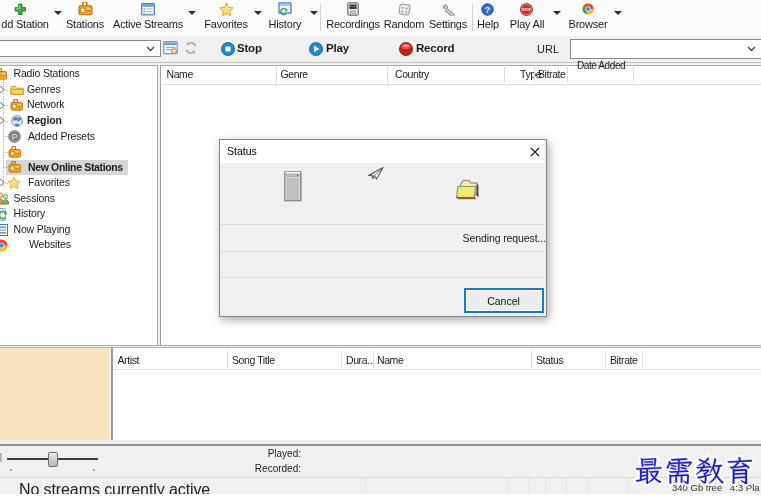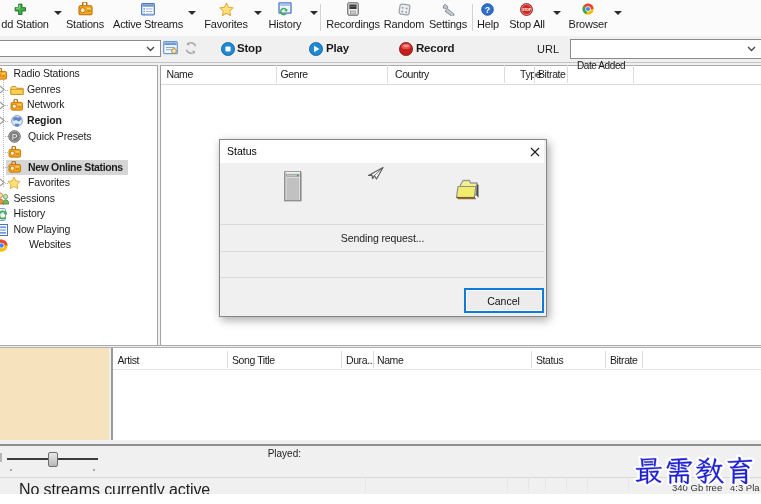--- a/index.html
+++ b/index.html
@@ -77,21 +77,21 @@
         <circle cx="6.5" cy="6.5" r="5.8" fill="#2f6fce" stroke="#1b4f9e" stroke-width="0.9"></circle>
         <text x="6.5" y="9.8" text-anchor="middle" font-family="Liberation Sans" font-weight="bold" font-size="9" fill="#fff">?</text>
       </svg>
       <div style="position:absolute;left:488px;top:18px;transform:translateX(-50%);font-size:11px;letter-spacing:-0.2px;color:#1b1b1b;white-space:nowrap">Help</div>
       <svg style="position:absolute;left:519.5px;top:2.5px" width="13" height="13" viewBox="0 0 13 13">
         <circle cx="6.5" cy="6.5" r="6" fill="#cf2721" stroke="#8e1b15" stroke-width="0.8"></circle>
         <circle cx="6.5" cy="6.5" r="5" fill="none" stroke="#e99f9c" stroke-width="0.8"></circle>
         <rect x="2.6" y="5" width="7.8" height="3" fill="#d94a44"></rect>
         <text x="6.5" y="7.9" text-anchor="middle" font-family="Liberation Sans" font-weight="bold" font-size="3.2" fill="#fff">STOP</text>
       </svg>
-      <div style="position:absolute;left:527px;top:18px;transform:translateX(-50%);font-size:11px;letter-spacing:-0.2px;color:#1b1b1b;white-space:nowrap">Stop All</div>
+      <div style="position:absolute;left:527px;top:18px;transform:translateX(-50%);font-size:11px;letter-spacing:-0.2px;color:#1b1b1b;white-space:nowrap">Play All</div>
       <div style="position:absolute;left:552.5px;top:11px;width:0;height:0;border-left:4px solid transparent;border-right:4px solid transparent;border-top:4.5px solid #2b2b2b"></div>
       <svg style="position:absolute;left:582px;top:3px" width="12" height="12" viewBox="0 0 20 20">
         <circle cx="10" cy="10" r="9.2" fill="#fbbc05"></circle>
         <path d="M10 10 2.3 5.2A9.2 9.2 0 0 1 19.2 10z" fill="#ea4335"></path>
         <path d="M10 10 2.3 5.2A9.2 9.2 0 0 0 7.3 18.8z" fill="#34a853"></path>
         <path d="M10 10 19.2 10A9.2 9.2 0 0 1 7.3 18.8z" fill="#fbbc05"></path>
         <circle cx="10" cy="10" r="4.4" fill="#fff"></circle>
         <circle cx="10" cy="10" r="3.4" fill="#4285f4"></circle>
       </svg>
       <div style="position:absolute;left:588px;top:18px;transform:translateX(-50%);font-size:11px;letter-spacing:-0.2px;color:#1b1b1b;white-space:nowrap">Browser</div>
@@ -188,21 +188,21 @@
         <path d="M2 3.2q2-1.8 4-1t3.5-.4L10.5 4 8 6.5 5 5 2.5 6z" fill="#5b86c8"></path>
         <path d="M4 8.5q2 .6 3.2 0l1.6 1.4-2.3 1.6-2.8-1z" fill="#5b86c8"></path>
       </svg>
       <div style="position:absolute;left:27px;top:50.0px;height:15.5px;line-height:15.5px;font-size:10.5px;letter-spacing:-0.15px;font-weight:bold;color:#1b1b1b;white-space:nowrap">Region</div>
       <div style="position:absolute;left:3px;top:73px;width:6px;height:1px;background-image:repeating-linear-gradient(to right,#b5b5b5 0 1px,transparent 1px 2px)"></div>
       <svg style="position:absolute;left:8px;top:66.7px" width="13" height="13" viewBox="0 0 13 13">
         <circle cx="6.5" cy="6.5" r="5.8" fill="#7d7d7d" stroke="#4c4c4c" stroke-width="0.8"></circle>
         <circle cx="6.5" cy="6.5" r="5.2" fill="none" stroke="#a5a5a5" stroke-width="1"></circle>
         <text x="6.5" y="9.6" font-size="8.5" font-family="Liberation Sans" fill="#efefef" text-anchor="middle">P</text>
       </svg>
-      <div style="position:absolute;left:28px;top:65.5px;height:15.5px;line-height:15.5px;font-size:10.5px;letter-spacing:-0.15px;font-weight:normal;color:#1b1b1b;white-space:nowrap">Quick Presets</div>
+      <div style="position:absolute;left:28px;top:65.5px;height:15.5px;line-height:15.5px;font-size:10.5px;letter-spacing:-0.15px;font-weight:normal;color:#1b1b1b;white-space:nowrap">Added Presets</div>
       <div style="position:absolute;left:3px;top:89px;width:6px;height:1px;background-image:repeating-linear-gradient(to right,#b5b5b5 0 1px,transparent 1px 2px)"></div>
       <svg style="position:absolute;left:8px;top:82.75px" width="14" height="12" viewBox="0 0 16 14">
         <rect x="1" y="4" width="13.5" height="9" rx="1.6" fill="#f6a821" stroke="#b96f04" stroke-width="1"></rect>
         <path d="M4.5 4V2.2a2 2 0 0 1 4 0V4" fill="none" stroke="#b96f04" stroke-width="1.4"></path>
         <circle cx="4.9" cy="8.5" r="2.5" fill="#fde9c0" stroke="#b96f04" stroke-width="0.9"></circle>
         <rect x="8.8" y="6" width="4" height="1.4" fill="#fcd37a"></rect>
         <rect x="8.8" y="8.6" width="4" height="1.4" fill="#c97f10"></rect>
       </svg>
       <div style="position:absolute;left:6px;top:97.1px;width:122px;height:14.5px;background:#d6d6d6"></div>
       <div style="position:absolute;left:3px;top:104px;width:6px;height:1px;background-image:repeating-linear-gradient(to right,#b5b5b5 0 1px,transparent 1px 2px)"></div>
@@ -287,20 +287,21 @@
     <div style="position:absolute;left:113px;top:368.5px;width:648px;height:1px;background:#e4e4e4"></div>
 
 <div style="position:absolute;left:0;top:445px;width:761px;height:32px;background:#f0f0f0"></div>
 <div style="position:absolute;left:0px;top:444px;width:761px;height:1.5px;background:#8e8e8e"></div>
     <div style="position:absolute;left:0px;top:453px;width:2px;height:9px;background:#b5b5b5"></div>
     <div style="position:absolute;left:7px;top:458px;width:91px;height:2px;background:#3c3c3c"></div>
     <div style="position:absolute;left:48px;top:452px;width:10px;height:15px;background:linear-gradient(#e8e8e8,#b8b8b8);border:1px solid #6e6e6e;border-radius:2px;box-sizing:border-box"></div>
     <div style="position:absolute;left:10px;top:469px;width:2px;height:2px;background:#aaa"></div>
     <div style="position:absolute;left:93px;top:469px;width:2px;height:2px;background:#aaa"></div>
     <div style="position:absolute;left:101px;top:448px;width:200px;text-align:right;font-size:10px;color:#1b1b1b">Played:</div>
+    <div style="position:absolute;left:101px;top:462.5px;width:200px;text-align:right;font-size:10px;color:#1b1b1b">Recorded:</div>
 
 <div style="position:absolute;left:0;top:477px;width:761px;height:17px;background:#f0f0f0;border-top:1px solid #d8d8d8"></div>
 <div style="position:absolute;left:19px;top:481px;font-size:16px;letter-spacing:-0.1px;color:#222">No streams currently active</div>
     <div style="position:absolute;left:365px;top:479px;width:1px;height:13px;background-image:repeating-linear-gradient(to bottom,#dedede 0 1px,transparent 1px 2px)"></div>
     <div style="position:absolute;left:506.5px;top:479px;width:1px;height:13px;background-image:repeating-linear-gradient(to bottom,#dedede 0 1px,transparent 1px 2px)"></div>
     <div style="position:absolute;left:528px;top:479px;width:1px;height:13px;background-image:repeating-linear-gradient(to bottom,#dedede 0 1px,transparent 1px 2px)"></div>
     <div style="position:absolute;left:544.5px;top:479px;width:1px;height:13px;background-image:repeating-linear-gradient(to bottom,#dedede 0 1px,transparent 1px 2px)"></div>
     <div style="position:absolute;left:565.5px;top:479px;width:1px;height:13px;background-image:repeating-linear-gradient(to bottom,#dedede 0 1px,transparent 1px 2px)"></div>
     <div style="position:absolute;left:587px;top:479px;width:1px;height:13px;background-image:repeating-linear-gradient(to bottom,#dedede 0 1px,transparent 1px 2px)"></div>
     <div style="position:absolute;left:628px;top:479px;width:1px;height:13px;background-image:repeating-linear-gradient(to bottom,#dedede 0 1px,transparent 1px 2px)"></div>
@@ -332,21 +333,21 @@
       <path d="M17 1.5 8.3 9.7" fill="none" stroke="#5e5e5e" stroke-width="0.9"></path>
     </svg>
     <svg style="position:absolute;left:454px;top:176px" width="28" height="25" viewBox="0 0 28 25">
       <g stroke-linejoin="round">
         <path d="M6 10 9 4.5 15.5 4.5 16.5 7 23 7 23 19 6 19z" fill="#f4f092" stroke="#9a9a9a" stroke-width="1.4"></path>
         <path d="M22.6 7.4 24.4 9 24.4 21.4 22 19z" fill="#454545" stroke="#9a9a9a" stroke-width="0.8"></path>
         <path d="M4 10.5 21.8 10.5 20.3 21.5 2.5 21.5z" fill="#f0ec6c" stroke="#8f8f8f" stroke-width="1.2"></path>
         <path d="M2.6 21.4 20.3 21.4 21.8 22.8 4.2 22.8z" fill="#8a5a20" stroke="#6e4715" stroke-width="0.6"></path>
       </g>
     </svg>
-    <div style="position:absolute;left:219px;top:232px;width:327px;text-align:center;font-size:10.5px;letter-spacing:-0.1px;color:#1b1b1b">Sending request...</div>
+    <div style="position:absolute;left:219px;top:232px;width:327px;text-align:right;font-size:10.5px;letter-spacing:-0.1px;color:#1b1b1b">Sending request...</div>
     <div style="position:absolute;left:464px;top:287.5px;width:79.5px;height:25px;background:#ececec;border:2px solid #0f7ad8;box-sizing:border-box;box-shadow:inset 0 0 0 1px #fff"></div>
     <div style="position:absolute;left:464px;top:294.5px;width:79px;text-align:center;font-size:10.5px;color:#111">Cancel</div>
 
 <svg id="wm" width="140" height="50" viewBox="630 440 140 50" style="position:absolute;left:630px;top:440px;overflow:visible">
       <defs>
         <path id="wg0" transform="translate(634.0,481.0) scale(0.02925,-0.02925)" d="M403 531 647 545Q654 546 659.0 549.0Q664 552 664 559Q664 565 657.5 574.0Q651 583 642.0 590.0Q633 597 626 597Q623 597 619 595Q603 588 589 587L388 575H377Q370 575 362.0 575.5Q354 576 345 577Q344 577 343.0 577.5Q342 578 341 578Q338 578 338 574Q338 571 339 569Q341 555 353.0 542.5Q365 530 386 530Q391 530 395.0 530.5Q399 531 403 531ZM406 622 642 635Q649 636 654.0 639.0Q659 642 659 647Q659 655 651.5 663.5Q644 672 634.5 678.0Q625 684 620 684Q616 684 614 683Q604 679 598.0 677.5Q592 676 583 675L390 664H380Q373 664 365.0 664.5Q357 665 347 666Q346 666 345.0 666.5Q344 667 343 667Q340 667 340 663Q340 660 341 658Q341 656 343 652Q345 645 350.5 639.0Q356 633 365 625Q368 621 384 621Q389 621 394.5 621.5Q400 622 406 622ZM699 734 682 571Q682 556 676 544Q674 538 674 534Q674 520 695 506Q707 497 716 497Q730 497 733 524L759 731Q760 736 763.0 740.5Q766 745 766 751Q766 761 754.0 771.0Q742 781 726 781H714L302 756Q274 767 257.0 772.0Q240 777 232 777Q223 777 223.0 771.0Q223 765 231 751Q239 738 242.5 724.5Q246 711 247 699L259 576Q260 566 260.5 556.5Q261 547 261 538V522Q261 503 272.5 495.0Q284 487 296 485L307 483Q324 483 324 502V506L304 710ZM423 160V105Q384 94 344.0 83.0Q304 72 263 63V152ZM423 282V209L263 201L262 273ZM597 286 768 299Q757 259 738.0 221.5Q719 184 694 149Q670 174 647.0 202.0Q624 230 601 261Q595 269 589 269Q582 269 569.5 258.5Q557 248 557 238Q557 230 574.5 206.0Q592 182 616.0 154.5Q640 127 659 107Q590 28 506 -25Q484 -38 484 -49Q484 -57 497 -57Q505 -57 535.0 -44.5Q565 -32 608.0 -3.5Q651 25 695 71Q736 34 778.5 3.0Q821 -28 852.0 -46.0Q883 -64 889.0 -64.0Q895 -64 904.5 -56.0Q914 -48 921.5 -37.0Q929 -26 929 -18Q929 -11 922 -8Q866 15 819.0 45.5Q772 76 732 111Q766 153 791.5 200.0Q817 247 836 297Q838 301 842.0 306.5Q846 312 846 319Q846 324 836.0 338.5Q826 353 803 353Q800 353 797.5 352.5Q795 352 791 352L571 337Q566 337 561.0 336.5Q556 336 551 336Q540 336 523 339Q522 339 520.5 339.5Q519 340 518 340Q511 340 511 335Q511 334 511.5 333.5Q512 333 512 331Q520 308 530.5 298.0Q541 288 551.5 286.0Q562 284 567 284Q574 284 581.5 284.5Q589 285 597 286ZM423 400V329L262 321V392ZM480 402 931 424Q946 426 946 438Q946 449 936.5 458.5Q927 468 916.0 474.5Q905 481 899 481Q896 481 890 479Q873 473 846 472L130 438H115Q93 438 73 442Q72 442 71.0 442.5Q70 443 68 443Q64 443 64 439Q64 436 70.0 419.0Q76 402 91 391Q100 385 122 385Q127 385 133.5 385.0Q140 385 147 386L204 389L206 51Q188 47 166.5 43.0Q145 39 127.0 37.0Q109 35 102.0 35.0Q95 35 89.0 35.5Q83 36 75 37Q64 37 64.0 32.0Q64 27 66 24Q70 16 79.0 3.5Q88 -9 98.5 -19.0Q109 -29 117 -29Q126 -29 157.5 -20.5Q189 -12 234.0 1.5Q279 15 328.5 31.0Q378 47 423 63V38Q423 16 422.0 -4.5Q421 -25 418 -44Q417 -48 417.0 -51.0Q417 -54 417 -56Q417 -72 428.5 -82.5Q440 -93 452.0 -97.5Q464 -102 466 -102Q482 -102 482 -82Z"></path>
         <path id="wg1" transform="translate(664.4,481.0) scale(0.02925,-0.02925)" d="M830 -44V-11L834 159Q834 166 838.0 173.5Q842 181 842 190Q842 204 827.0 216.0Q812 228 791 228H783L447 212Q459 223 473.0 237.0Q487 251 500 267Q503 270 503 275Q503 284 487 296L803 310Q811 311 817.0 314.0Q823 317 823 323Q823 333 813.0 342.5Q803 352 792.0 359.0Q781 366 776 366Q772 366 770 365Q763 362 754.5 361.0Q746 360 735 359L231 336H225Q215 336 205.5 338.0Q196 340 187 343Q184 344 182.0 344.5Q180 345 178 345Q172 345 172 338Q172 323 183.0 309.0Q194 295 196 293Q203 286 231 286H251L439 294V290Q439 281 430.5 267.5Q422 254 411.0 241.0Q400 228 391.0 218.5Q382 209 381 208L230 201Q181 221 167 221Q158 221 158 215Q158 212 160.0 208.0Q162 204 164 199Q171 187 173.5 173.0Q176 159 176 146L177 8Q177 -6 175.0 -19.5Q173 -33 170 -47Q168 -55 168 -58Q168 -72 180.5 -80.5Q193 -89 206 -92L219 -95Q234 -95 234 -78L231 150L376 156V29Q376 5 371 -23Q371 -24 370.5 -26.0Q370 -28 370 -30Q370 -44 387.5 -53.0Q405 -62 414 -62Q432 -62 432 -43L430 159L561 164L559 37Q559 9 553 -20Q552 -23 552 -27Q552 -38 567.5 -48.5Q583 -59 597 -59Q615 -59 615 -39V167L777 174L772 -31Q748 -24 720.5 -14.0Q693 -4 672 6Q659 12 652.0 12.0Q645 12 645 6Q645 -2 662.5 -19.5Q680 -37 705.0 -56.5Q730 -76 753.0 -89.5Q776 -103 786 -103Q787 -103 798.0 -99.5Q809 -96 819.5 -83.5Q830 -71 830 -44ZM386 379Q399 379 404 403Q405 406 405 411Q405 414 402.0 419.5Q399 425 383.0 431.5Q367 438 331.0 446.5Q295 455 229 465Q226 466 223.0 466.0Q220 466 218 466Q210 466 206.5 458.5Q203 451 202.0 443.5Q201 436 201 435Q201 421 222 418Q245 414 283.0 406.5Q321 399 372 382Q380 379 386 379ZM548 446Q548 438 553.5 435.0Q559 432 569 430Q607 424 649.5 414.0Q692 404 728 391Q737 388 742 388Q749 388 754.5 395.5Q760 403 760 421Q760 433 740 440Q706 451 663.0 460.5Q620 470 576 477Q573 478 571.0 478.0Q569 478 567 478Q558 478 554.0 470.0Q550 462 549 454ZM394 472Q404 472 407.5 480.0Q411 488 412 496L413 504Q413 516 395 522Q360 533 320.0 541.5Q280 550 245 554Q242 554 239.5 554.5Q237 555 235 555Q225 555 222.0 543.0Q219 531 219 526Q219 513 238 510Q271 505 309.0 495.5Q347 486 382 475Q390 472 394 472ZM749 485Q756 485 761.5 491.5Q767 498 767 514Q767 523 762.0 527.0Q757 531 749 534Q675 557 592 569Q588 570 582 570Q573 570 568.0 564.0Q563 558 563 540Q563 526 584 523Q622 517 661.0 508.0Q700 499 736 488Q744 485 749 485ZM523 592 858 611Q836 560 799 511Q786 494 786 484Q786 477 792 477Q800 477 838.0 506.0Q876 535 925 605Q928 609 935.0 615.0Q942 621 942 629Q942 639 933.5 647.0Q925 655 914.0 660.0Q903 665 897 665Q894 665 891.0 664.5Q888 664 884 664L524 642L526 711L770 727Q778 728 784.0 731.0Q790 734 790.0 740.0Q790 746 781.0 756.0Q772 766 760.0 774.0Q748 782 738 782Q735 782 732.0 781.5Q729 781 725 780Q717 778 708.0 777.0Q699 776 689 775L287 749H272Q250 749 233 753Q232 753 231.0 753.5Q230 754 229 754Q224 754 224 748Q224 732 238.0 714.0Q252 696 277 696Q282 696 288.5 696.0Q295 696 302 697L466 707L465 639L202 623L210 659Q210 665 205.5 669.5Q201 674 187 677Q178 680 171 680Q162 680 159.0 674.5Q156 669 154 661Q129 556 81 471Q76 463 76 457Q76 445 92.5 435.5Q109 426 119 426Q128 426 134 439Q151 474 164.5 507.0Q178 540 188 574L463 589L460 452Q460 438 458.5 426.5Q457 415 454 403Q453 400 453 394Q453 385 462.0 376.5Q471 368 482.5 362.5Q494 357 501 357Q517 357 518 380Z"></path>
         <path id="wg2" transform="translate(694.8,481.0) scale(0.02925,-0.02925)" d="M654 483 797 491Q787 430 773.0 372.5Q759 315 736 259Q711 306 690.0 360.5Q669 415 652 479ZM378 196 366 228Q396 250 421.5 273.5Q447 297 475 328Q479 333 487.0 338.5Q495 344 495 353Q495 366 477.5 379.0Q460 392 446 392Q444 392 441.0 391.5Q438 391 436 391L262 375Q258 375 254.0 375.0Q250 375 245 374Q272 407 296 443L562 459Q566 460 570.5 462.5Q575 465 575 472Q575 481 566.5 490.5Q558 500 548.0 506.0Q538 512 531 512Q527 512 524.5 511.5Q522 511 520 510Q488 504 465 502L328 493Q332 499 335.5 505.0Q339 511 342 517Q348 526 348.0 535.0Q348 544 339.5 554.0Q331 564 319.0 571.0Q307 578 298 578Q287 578 287 567Q284 532 267 503Q266 499 263.5 496.0Q261 493 259 489L119 480H108Q98 480 87.0 481.0Q76 482 65 484Q64 484 62.5 484.5Q61 485 59 485Q53 485 53 481Q53 478 54 476Q62 444 78.5 437.5Q95 431 104 431Q110 431 117.0 431.5Q124 432 133 433L228 439Q190 383 143.5 331.0Q97 279 55 244Q36 228 36 218Q36 213 43 213Q52 213 78.0 227.5Q104 242 139.0 270.0Q174 298 211 336Q221 326 248 326Q253 326 260.0 326.0Q267 326 274 327L415 341Q397 322 380.5 305.5Q364 289 343 272Q335 286 321 286Q308 286 299.5 277.5Q291 269 291 263Q291 256 297 247Q315 218 326 184Q296 177 254.5 168.0Q213 159 173.5 152.5Q134 146 109 146Q106 146 102.5 146.5Q99 147 96 147H93Q85 147 85 141Q85 138 86 136Q88 130 93.5 117.5Q99 105 109.5 95.0Q120 85 135 85Q147 85 179.0 92.0Q211 99 253.5 110.5Q296 122 338 135Q340 122 341.0 107.5Q342 93 342 78Q342 57 340.0 35.5Q338 14 334 -7Q332 -15 324 -15Q321 -15 304.0 -7.5Q287 0 266.5 10.5Q246 21 230 31Q211 44 202 44Q196 44 196 38Q196 28 212.5 7.5Q229 -13 253.0 -35.5Q277 -58 301.0 -73.5Q325 -89 341 -89Q370 -89 385.0 -50.0Q400 -11 400 80Q400 115 391 152Q432 166 473.5 182.0Q515 198 556 216Q575 225 575.0 234.0Q575 243 559 243Q556 243 552.5 243.0Q549 243 545 241Q504 229 462.0 218.0Q420 207 378 196ZM861 495 927 499Q945 501 945 513Q945 523 934.5 533.5Q924 544 911.5 551.0Q899 558 892 558Q889 558 886.5 557.5Q884 557 881 556Q859 549 834 547L675 537Q693 583 706.5 624.0Q720 665 727.5 693.0Q735 721 735 727Q735 738 722.5 749.5Q710 761 695.0 769.0Q680 777 671 777Q661 777 661 768V766Q662 760 662.5 755.5Q663 751 663 746Q663 730 655.5 687.0Q648 644 631.5 583.0Q615 522 587.5 451.5Q560 381 521 309Q511 292 511 281Q511 272 518 272Q529 272 548 295Q586 345 617 406Q654 290 707 196Q669 121 615.5 58.5Q562 -4 500 -57Q482 -73 482 -81Q482 -86 490 -86Q500 -86 527.5 -70.5Q555 -55 592.0 -25.5Q629 4 668.0 46.0Q707 88 740 141Q776 85 820.5 32.5Q865 -20 920 -73Q924 -76 927.5 -78.0Q931 -80 936 -80Q945 -80 957.5 -73.5Q970 -67 979.0 -59.0Q988 -51 988 -49Q988 -44 977 -33Q914 23 863.5 78.5Q813 134 772 198Q806 269 827.0 339.5Q848 410 861 495ZM330 617Q368 598 403.5 578.0Q439 558 471 537Q484 529 491 529Q504 529 511.5 545.0Q519 561 519 568Q519 577 509.5 585.5Q500 594 470.5 609.5Q441 625 381 653Q436 694 458.5 714.5Q481 735 486.0 743.0Q491 751 491 753Q491 763 479.5 775.0Q468 787 455.0 795.5Q442 804 437 804Q428 804 425 790Q420 768 396.0 742.5Q372 717 327 679Q251 714 205.5 731.5Q160 749 158 749Q148 749 141.5 736.5Q135 724 135 717Q135 705 155 697Q186 685 217.5 671.0Q249 657 280 642Q245 617 207.5 592.0Q170 567 133 547Q108 535 108 525Q108 520 118 520Q131 520 188.0 541.0Q245 562 330 617Z"></path>
         <path id="wg3" transform="translate(725.2,481.0) scale(0.02925,-0.02925)" d="M683 229V155L319 140L320 212ZM682 351V284L320 266L321 335ZM683 101 684 -22Q630 -7 571 21Q552 30 541 30Q532 30 532 24Q532 16 547.0 0.5Q562 -15 585.0 -32.0Q608 -49 633.0 -65.0Q658 -81 679.5 -91.0Q701 -101 712 -101Q732 -101 742.0 -83.5Q752 -66 752 -56Q752 -49 751.0 -41.5Q750 -34 750 -25L745 346Q745 350 747.0 356.5Q749 363 749 370Q749 384 736.0 397.0Q723 410 701 410H694L321 390Q268 415 255 415Q246 415 246.0 407.0Q246 399 252 385Q257 375 258.5 361.0Q260 347 260 331L255 13Q255 -3 254.0 -17.0Q253 -31 249 -48Q248 -51 248 -56Q248 -69 264.5 -83.0Q281 -97 297 -97Q306 -97 311.0 -91.0Q316 -85 316 -77L318 86ZM459 643 904 670Q914 671 920.5 674.5Q927 678 927.0 685.0Q927 692 917.5 702.0Q908 712 895.0 720.0Q882 728 873 728Q869 728 868 727Q858 723 849.0 721.5Q840 720 830 719L527 700L528 781Q528 792 522.5 798.0Q517 804 494 812Q470 820 459 820Q446 820 446 812Q446 808 449 802Q462 782 462 758L463 696L142 676H130Q121 676 111.0 677.0Q101 678 93 680Q91 681 87 681Q82 681 82 674Q82 664 90.5 651.0Q99 638 110 629Q118 624 138 624Q143 624 148.0 624.0Q153 624 159 625L408 640Q408 639 392.0 617.5Q376 596 344.5 562.5Q313 529 264 490L237 489H221Q208 489 197.0 490.0Q186 491 176 494Q175 494 173.5 494.5Q172 495 170 495Q162 495 162 488Q162 484 163 482Q177 445 191.0 437.5Q205 430 217 430Q225 430 261.5 433.0Q298 436 352.5 441.5Q407 447 471.0 454.0Q535 461 599.5 469.0Q664 477 719 485Q735 473 749.5 461.0Q764 449 777 438Q791 426 799 426Q804 426 818.0 439.0Q832 452 832 468Q832 473 827.5 480.0Q823 487 804.0 502.0Q785 517 742.5 544.5Q700 572 625 616Q619 619 614.0 621.0Q609 623 604 623Q597 623 586.0 612.0Q575 601 575 589Q575 579 592 570Q607 562 625.5 551.0Q644 540 663 526Q586 516 505.0 508.5Q424 501 347 496Q366 510 387.5 528.0Q409 546 428.5 564.0Q448 582 460.5 596.0Q473 610 473 616Q473 621 470.0 627.0Q467 633 459 643Z"></path>
       </defs>

